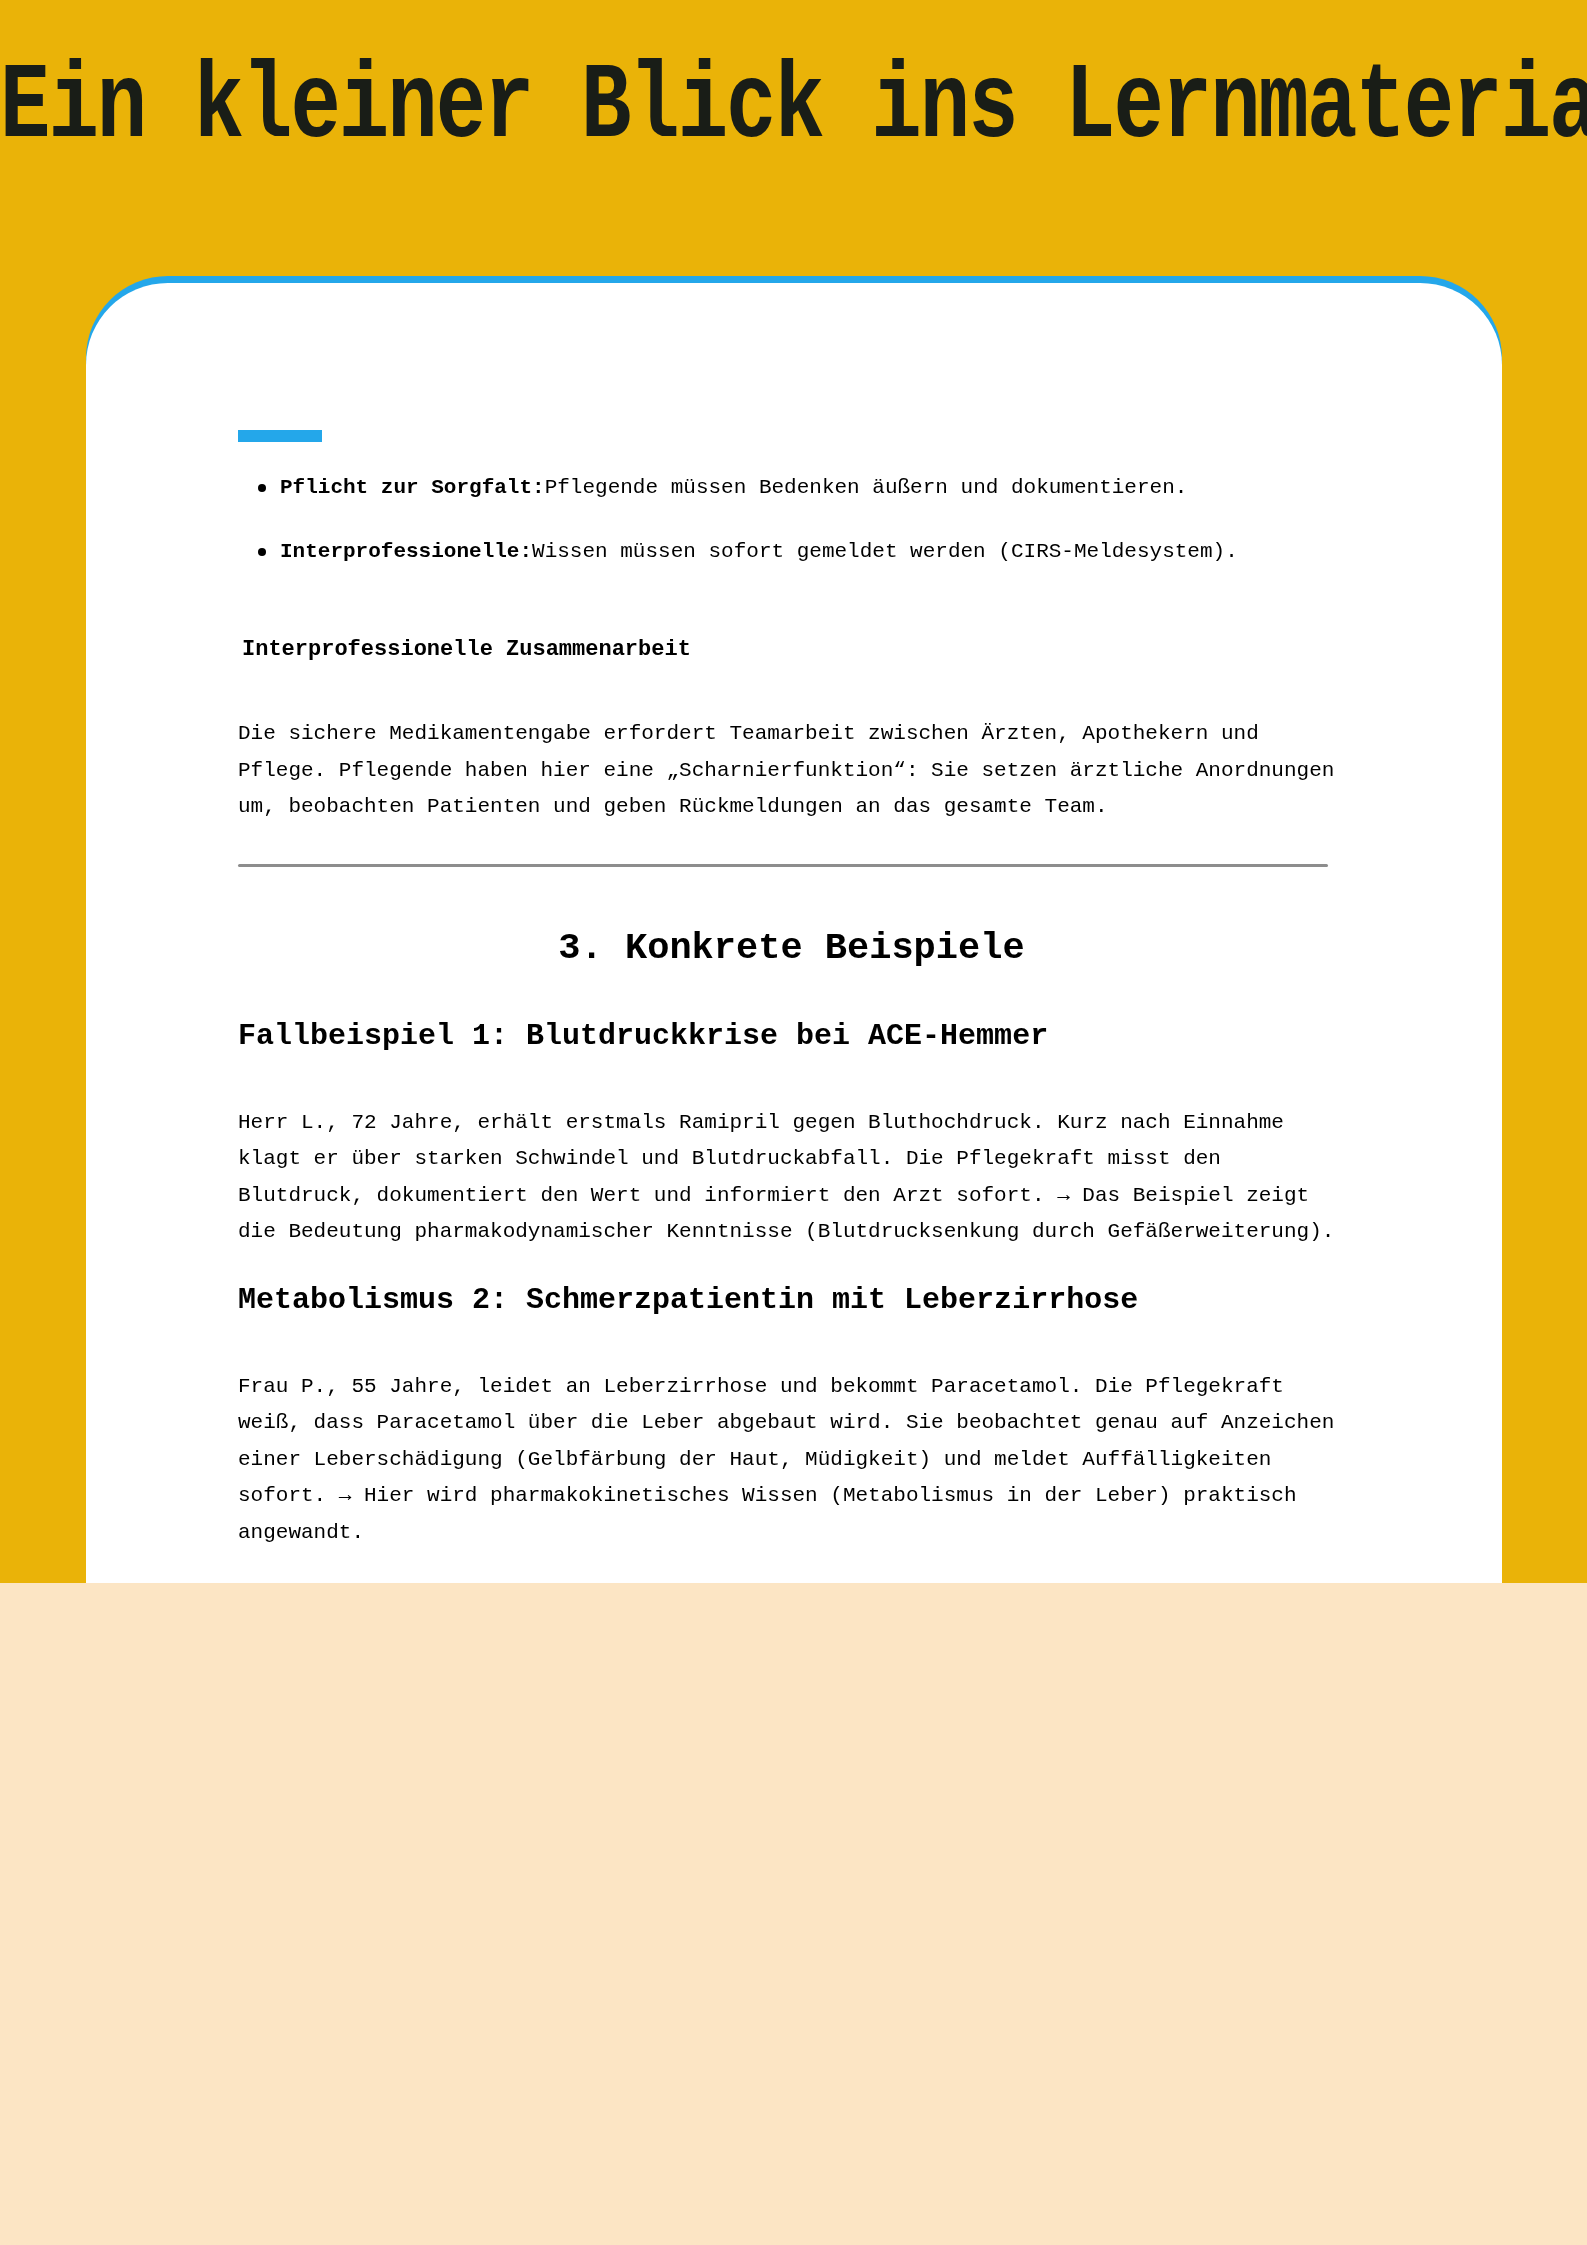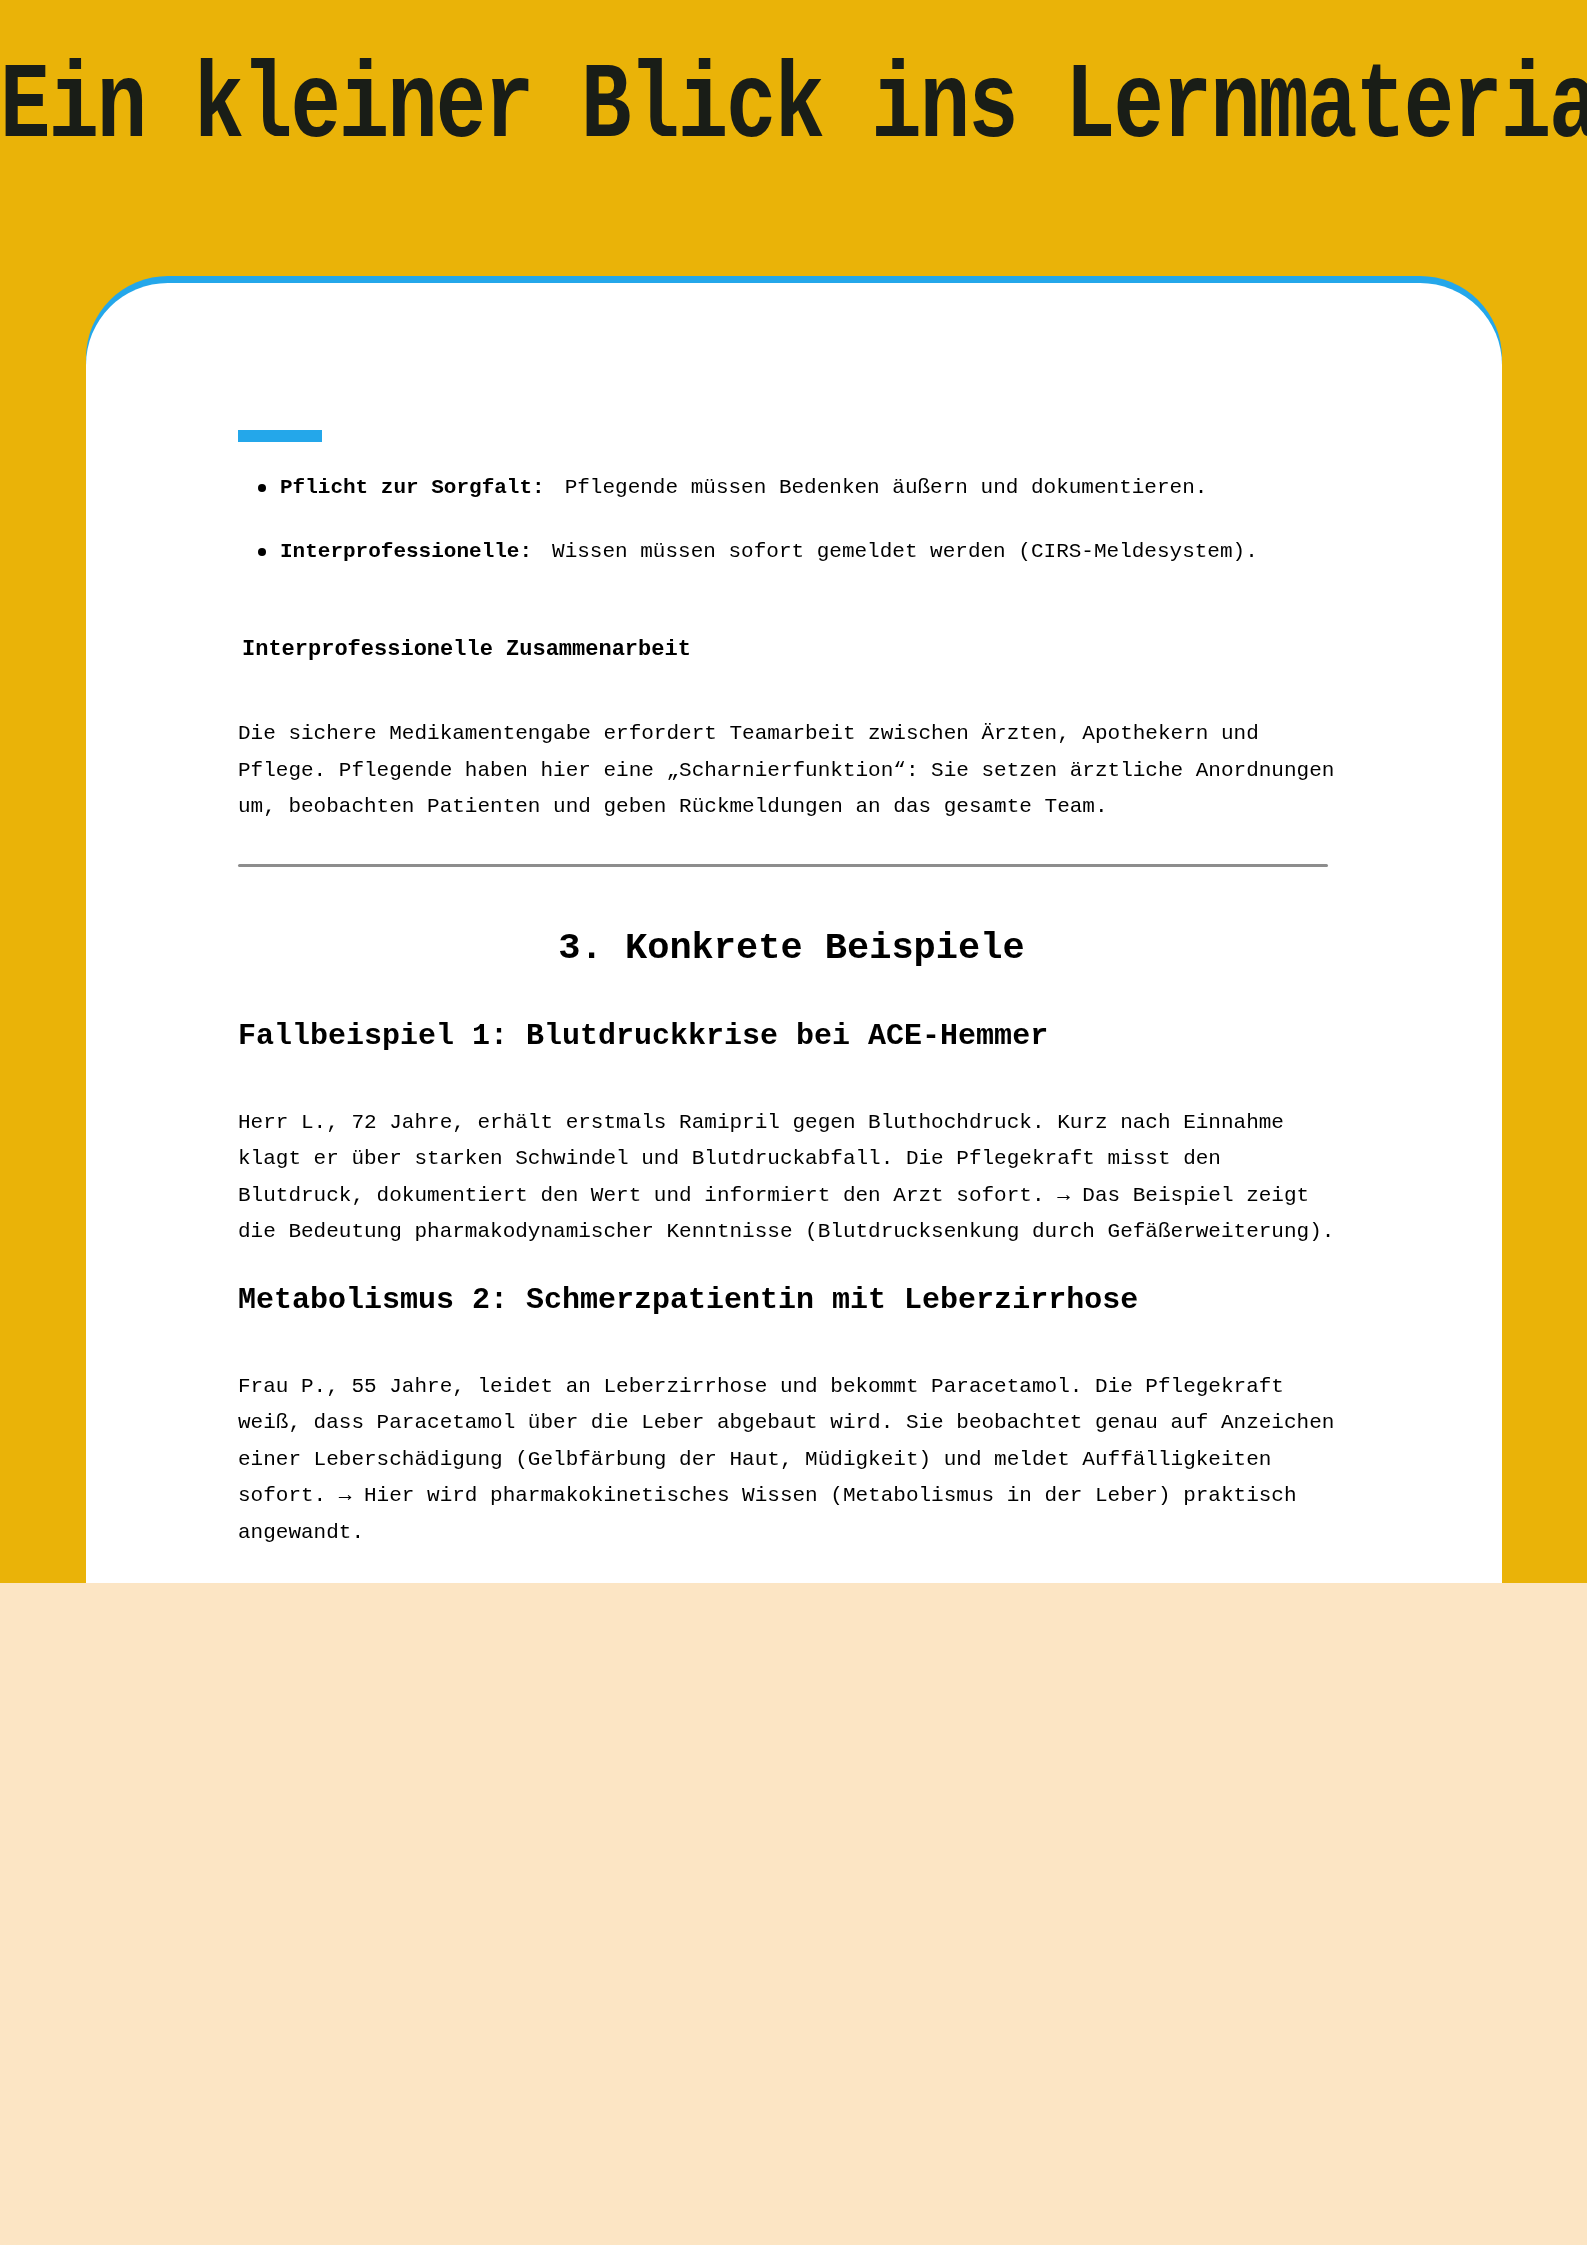--- a/index.html
+++ b/index.html
@@ -78,21 +78,21 @@
   .bullet:last-child { margin-bottom: 0; }
   .dot {
     flex: none;
     width: 8px;
     height: 8px;
     border-radius: 50%;
     background: #000;
     margin: 14px 0 0 20px;
   }
   .bullet-body { margin-left: 14px; }
-  .bullet-lead { font-weight: 700; margin-right: 20px; }
+  .bullet-lead { font-weight: 700; margin-right: 0; }
 
   .h3 {
     margin: 66px 0 0 4px;
     font-size: 22px;
     font-weight: 700;
     line-height: 28px;
   }
   .para {
     margin: 52px 0 0 0;
     font-size: 21px;

